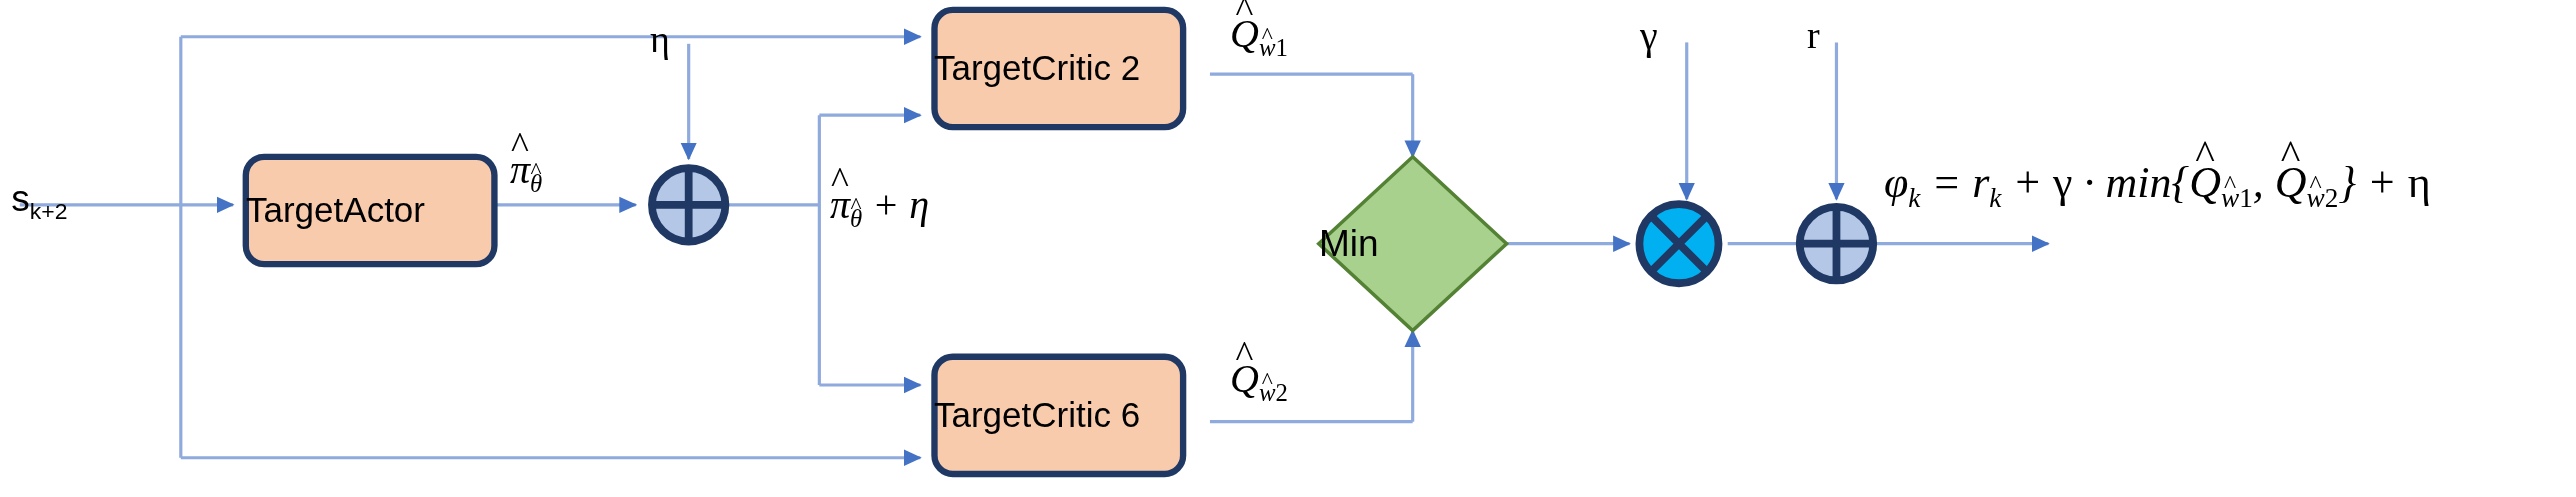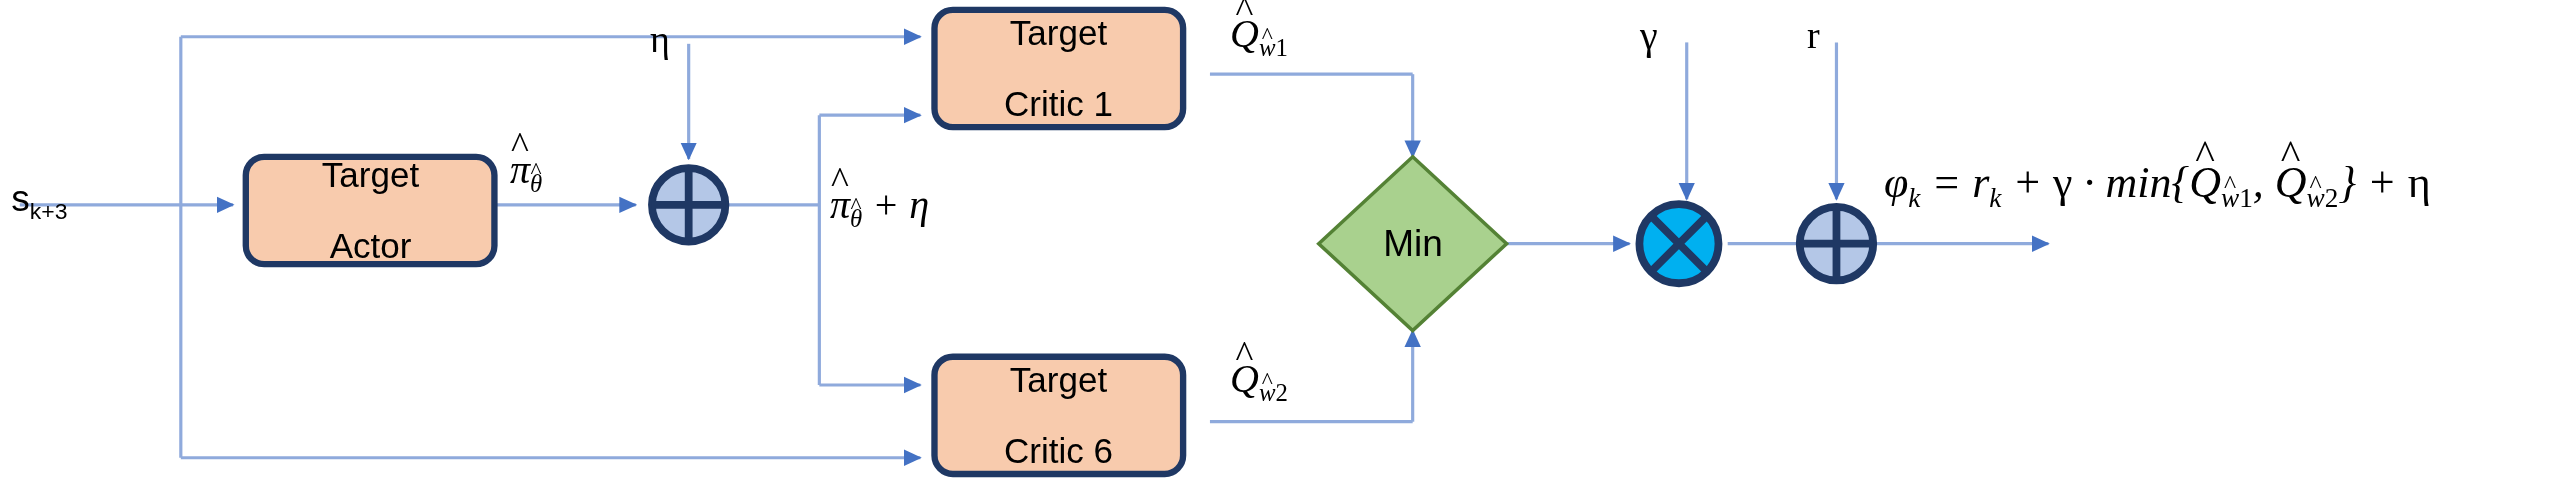--- a/index.html
+++ b/index.html
@@ -2,23 +2,23 @@
 <html style="font-size:11.3px"><head>
 <meta charset="utf-8">
 <style>
   html,body{margin:0;padding:0;background:#ffffff;}
   body{font-family:"Liberation Sans", sans-serif;}
   #stage{position:relative;width:2576px;height:498px;background:#fff;overflow:hidden;}
   #stage svg{position:absolute;left:0;top:0;}
   .lbl{position:absolute;color:#000;white-space:nowrap;line-height:1;}
   .serif{font-family:"Liberation Serif", serif;font-style:italic;}
   .boxtxt{
-    position:absolute;display:flex;flex-direction:column;align-items:center;
-    justify-content:center;color:#000;font-size:35px;line-height:1.34;
-    font-family:"Liberation Sans", sans-serif;pointer-events:none;gap:24px;
+    position:absolute;display:flex;flex-direction:row;align-items:center;
+    justify-content:flex-start;color:#000;font-size:35px;line-height:1.34;
+    font-family:"Liberation Sans", sans-serif;pointer-events:none;
   }
   .hat{position:relative;display:inline-block;}
   .hat>.h{position:absolute;left:0;right:0;top:-0.62em;text-align:center;font-size:0.95em;font-style:normal;}
   sub{font-size:0.62em;font-style:italic;}
   .up{font-style:normal;}
 </style>
 </head>
 <body>
 
 <div id="stage">
@@ -88,34 +88,34 @@
     </g>
   </svg>
 
   <div class="boxtxt" style="left:246px;top:157px;width:249px;height:107px;">
     <span>Target</span>
     <span>Actor</span>
   </div>
 
   <div class="boxtxt" style="left:934px;top:10px;width:249px;height:117px;">
     <span>Target</span>
-    <span>Critic 1</span>
+    <span>Critic 2</span>
   </div>
 
   <div class="boxtxt" style="left:934px;top:357px;width:249px;height:117px;">
     <span>Target</span>
     <span>Critic 6</span>
   </div>
 
   <div class="boxtxt" style="left:1319px;top:212px;width:188px;height:64px;font-size:37px;">
     <span>Min</span>
   </div>
 
   <div class="lbl" style="left:11.3px;top:180px;font-size:37px;">
-    <span>s</span><sub class="up">k+3</sub>
+    <span>s</span><sub class="up">k+2</sub>
   </div>
 
   <div class="lbl serif" style="left:650px;top:20px;font-size:38px;font-style:normal;">
     <span>η</span>
   </div>
 
   <div class="lbl serif" style="left:510px;top:150px;font-size:40px;">
     <span class="hat"><span class="h">^</span><span>π</span></span><sub class="hat" style="position:relative;"><span class="h" style="top:-0.55em;">^</span><span>θ</span></sub>
   </div>
 

